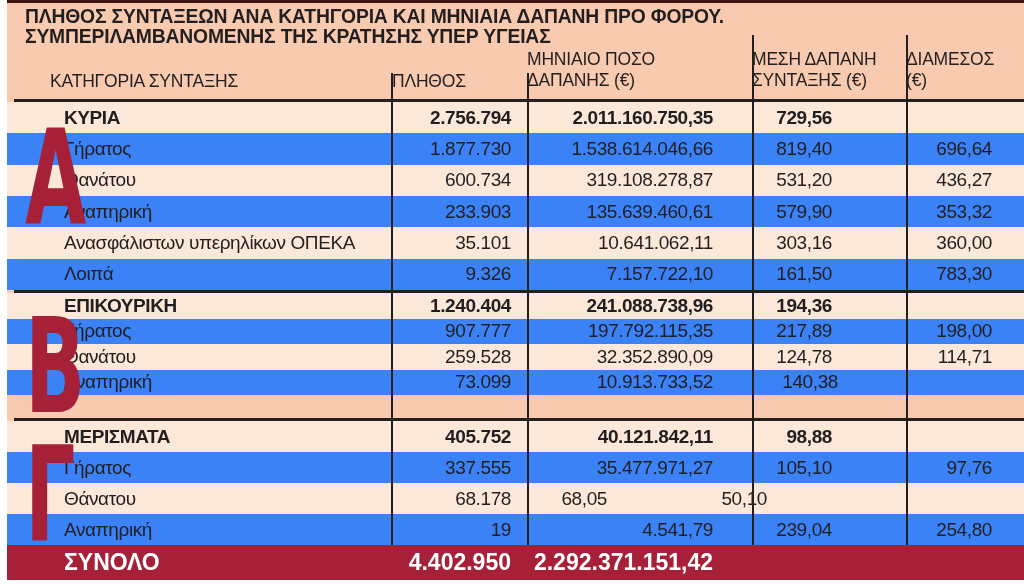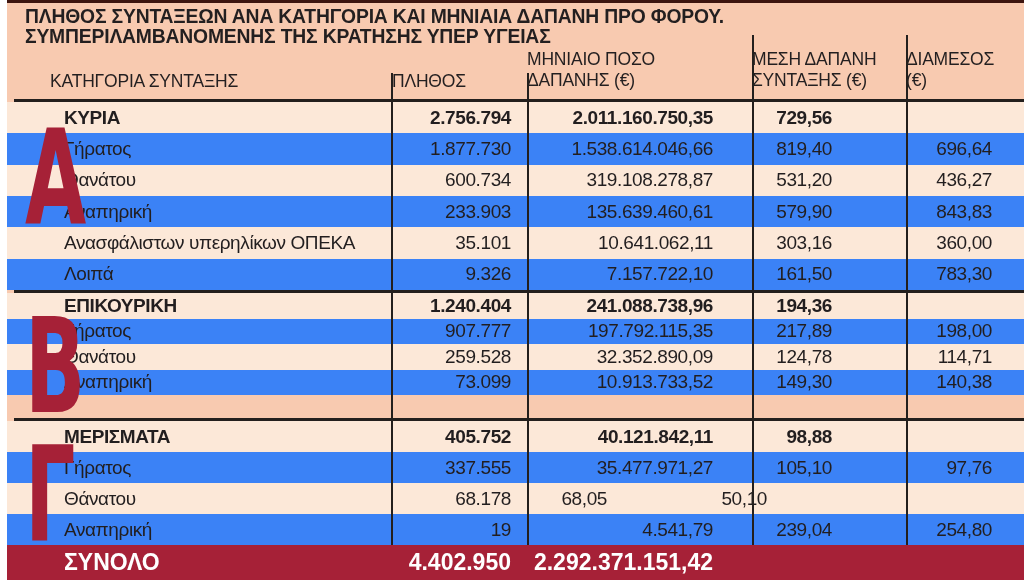--- a/index.html
+++ b/index.html
@@ -98,21 +98,21 @@
           <div class="c plith">600.734</div>
           <div class="c mini">319.108.278,87</div>
           <div class="c mesi">531,20</div>
           <div class="c diam">436,27</div>
         </div>
         <div class="trow dark">
           <div class="c cat">Αναπηρική</div>
           <div class="c plith">233.903</div>
           <div class="c mini">135.639.460,61</div>
           <div class="c mesi">579,90</div>
-          <div class="c diam">843,83</div>
+          <div class="c diam">353,32</div>
         </div>
         <div class="trow light">
           <div class="c cat">Ανασφάλιστων υπερηλίκων ΟΠΕΚΑ</div>
           <div class="c plith">35.101</div>
           <div class="c mini">10.641.062,11</div>
           <div class="c mesi">303,16</div>
           <div class="c diam">360,00</div>
         </div>
         <div class="trow dark">
           <div class="c cat">Λοιπά</div>
@@ -141,21 +141,20 @@
           <div class="c cat">Θανάτου</div>
           <div class="c plith">259.528</div>
           <div class="c mini">32.352.890,09</div>
           <div class="c mesi">124,78</div>
           <div class="c diam">114,71</div>
         </div>
         <div class="trow dark">
           <div class="c cat">Αναπηρική</div>
           <div class="c plith">73.099</div>
           <div class="c mini">10.913.733,52</div>
-          <div class="c mesi">149,30</div>
           <div class="c diam">140,38</div>
         </div>
       </div>
     <div class="section" id="section-2">
         <div class="trow light boldrow">
           <div class="c cat">ΜΕΡΙΣΜΑΤΑ</div>
           <div class="c plith">405.752</div>
           <div class="c mini">40.121.842,11</div>
           <div class="c mesi">98,88</div>
           <div class="c diam"></div>

